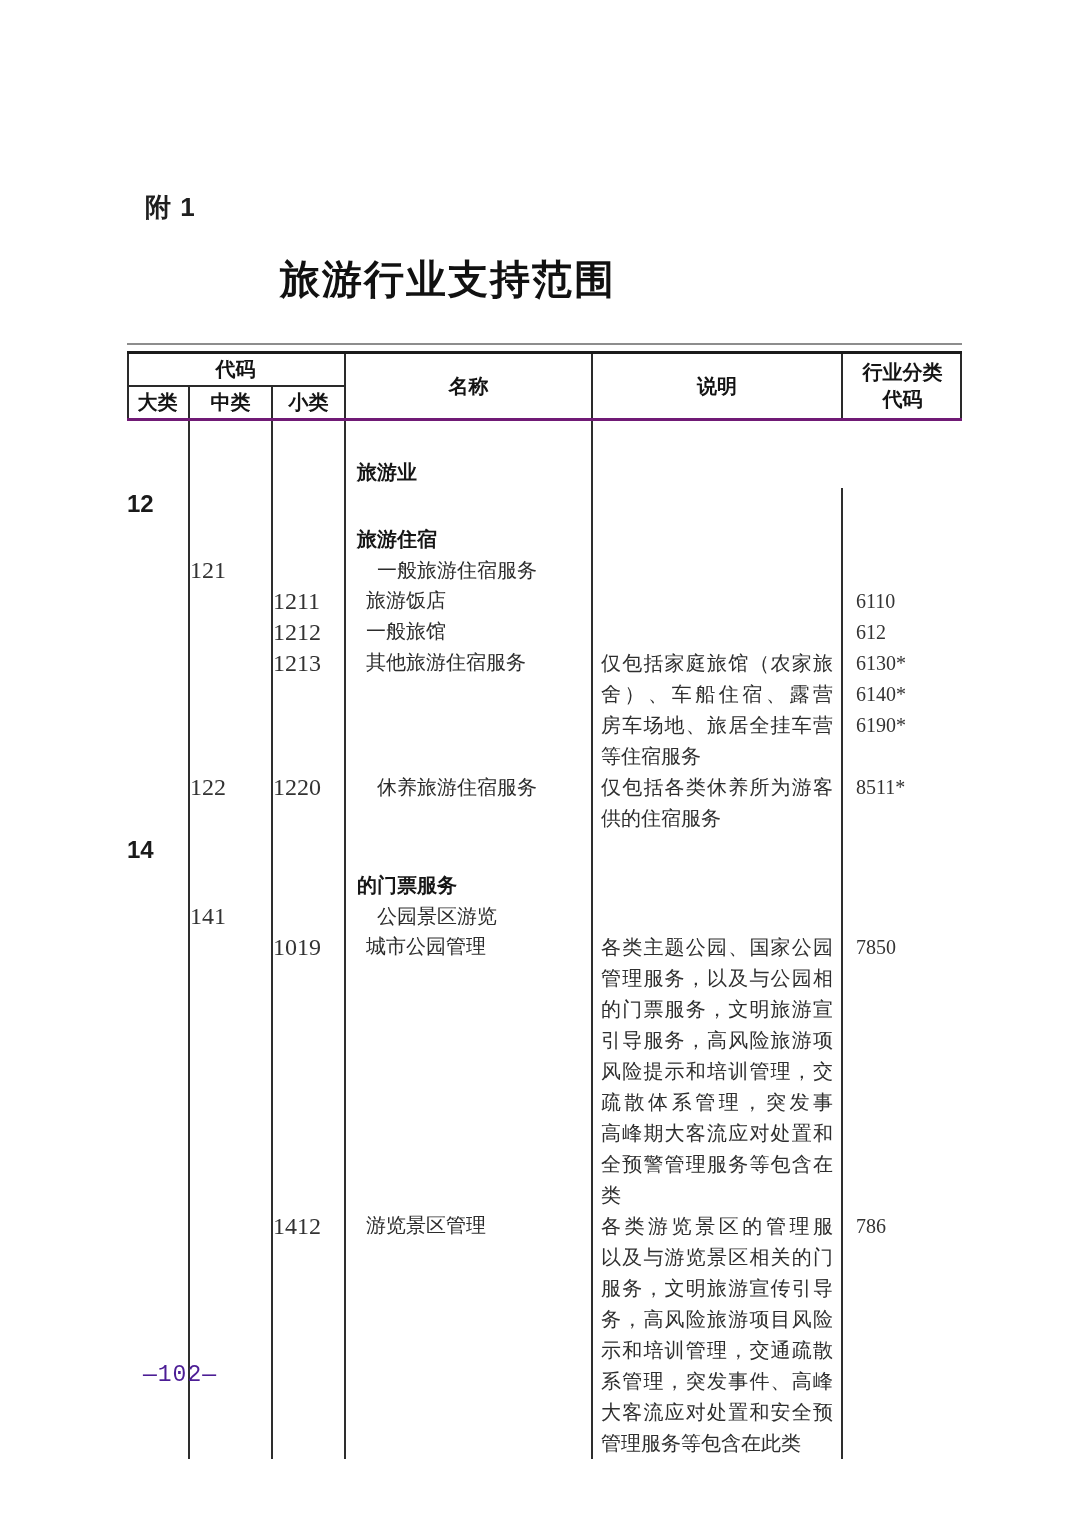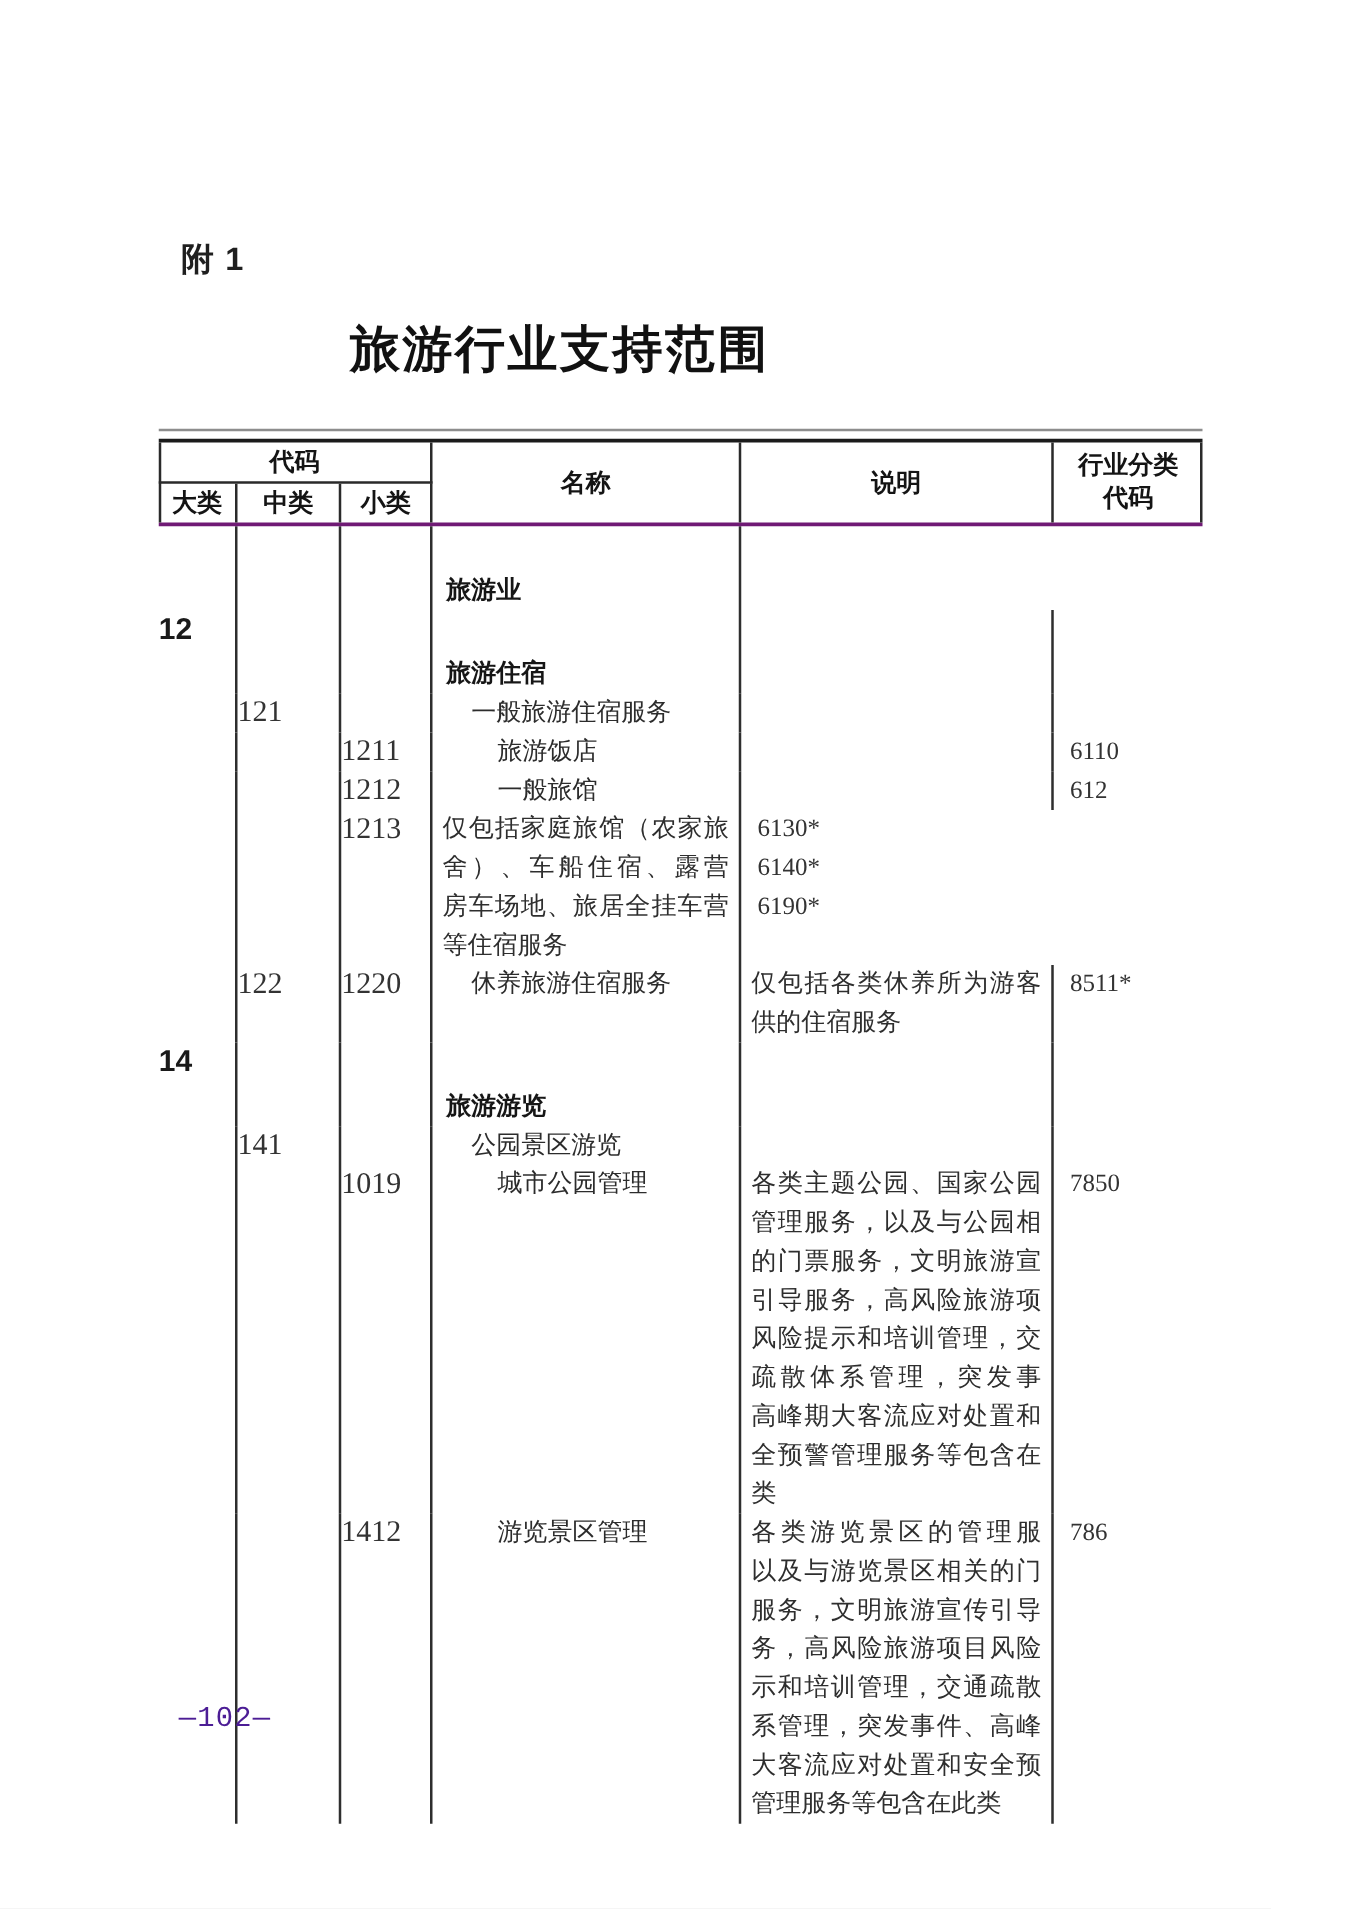--- a/index.html
+++ b/index.html
@@ -71,21 +71,21 @@
   .line{height:31px;line-height:31px;white-space:nowrap;overflow:visible;}
   .c-num .line{text-align:left;font-size:24px;color:#333;}
   .c-num .bold{font-family:"Liberation Sans","DejaVu Sans",sans-serif;font-weight:700;color:#1a1a1a;}
   .c-name{font-size:20px;color:#2c2c2c;}
   .c-name .bold{
     font-family:"Liberation Sans","DejaVu Sans",sans-serif;
     font-weight:700;color:#161616;
   }
   .c-name .indent-0{padding-left:11px;margin-top:36px;}
   .c-name .indent-1{padding-left:31px;}
-  .c-name .indent-2{padding-left:52px;}
+  .c-name .indent-2{padding-left:20px;font-family:Liberation Mono, monospace;}
   .c-desc{font-size:20px;color:#2e2e2e;padding:0 8px 0 8px;}
   .c-desc .line{white-space:normal;overflow:hidden;}
   .c-desc .jl{text-align:justify;text-align-last:justify;}
   .c-code{font-size:20px;color:#333;}
   .c-code .line{padding-left:13px;}
   
   .page-number{
     position:absolute;left:143px;top:1362px;
     font-size:23px;color:#4c1d95;letter-spacing:1px;font-family:Liberation Mono, monospace;
   }
@@ -205,20 +205,23 @@
         <div class="t-row" style="min-height: 124px;">
           <div class="bcell bc1 c-num">
             <div class="line"></div>
           </div>
           <div class="bcell bc2 c-num">
             <div class="line"></div>
           </div>
           <div class="bcell bc3 c-num">
             <div class="line">1213</div>
           </div>
+          <div class="bcell bc4 c-name">
+            <div class="line indent-2">其他旅游住宿服务</div>
+          </div>
           <div class="bcell bc5 c-desc">
             <div class="line jl">仅包括家庭旅馆（农家旅</div>
             <div class="line jl">舍）、车船住宿、露营地、</div>
             <div class="line jl">房车场地、旅居全挂车营地</div>
             <div class="line">等住宿服务</div>
           </div>
           <div class="bcell bc6 c-code">
             <div class="line">6130*</div>
             <div class="line">6140*</div>
             <div class="line">6190*</div>
@@ -249,21 +252,21 @@
           <div class="bcell bc1 c-num">
             <div class="line bold">14</div>
           </div>
           <div class="bcell bc2 c-num">
             <div class="line"></div>
           </div>
           <div class="bcell bc3 c-num">
             <div class="line"></div>
           </div>
           <div class="bcell bc4 c-name">
-            <div class="line indent-0 bold">旅游游览</div>
+            <div class="line indent-0 bold">的门票服务</div>
           </div>
           <div class="bcell bc5 c-desc"></div>
           <div class="bcell bc6 c-code"></div>
         </div>
         <div class="t-row" style="min-height: 31px;">
           <div class="bcell bc1 c-num">
             <div class="line"></div>
           </div>
           <div class="bcell bc2 c-num">
             <div class="line">141</div>

